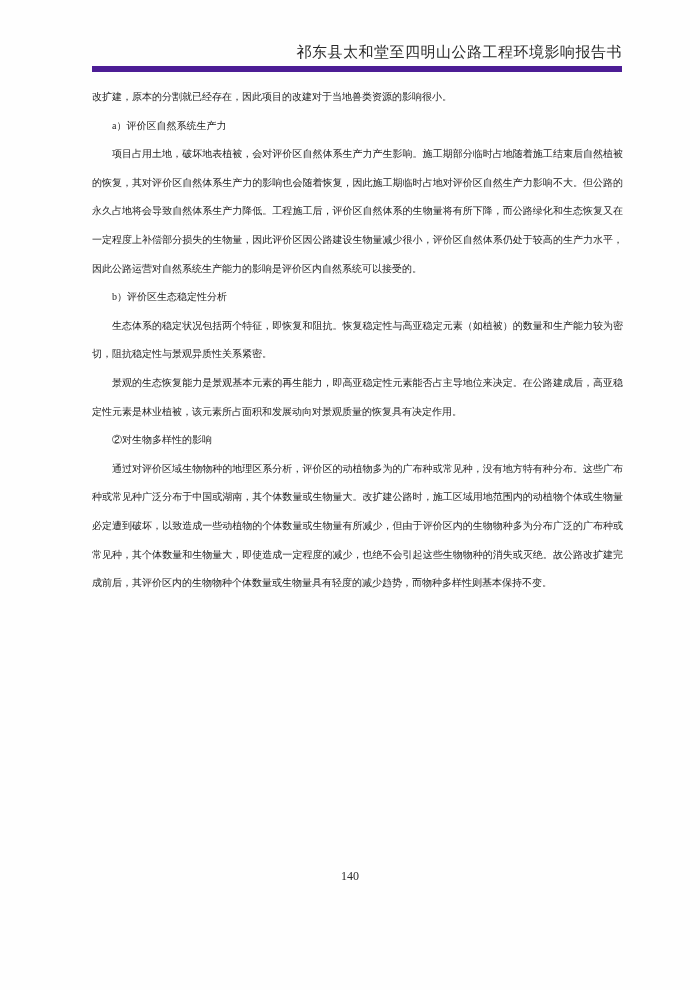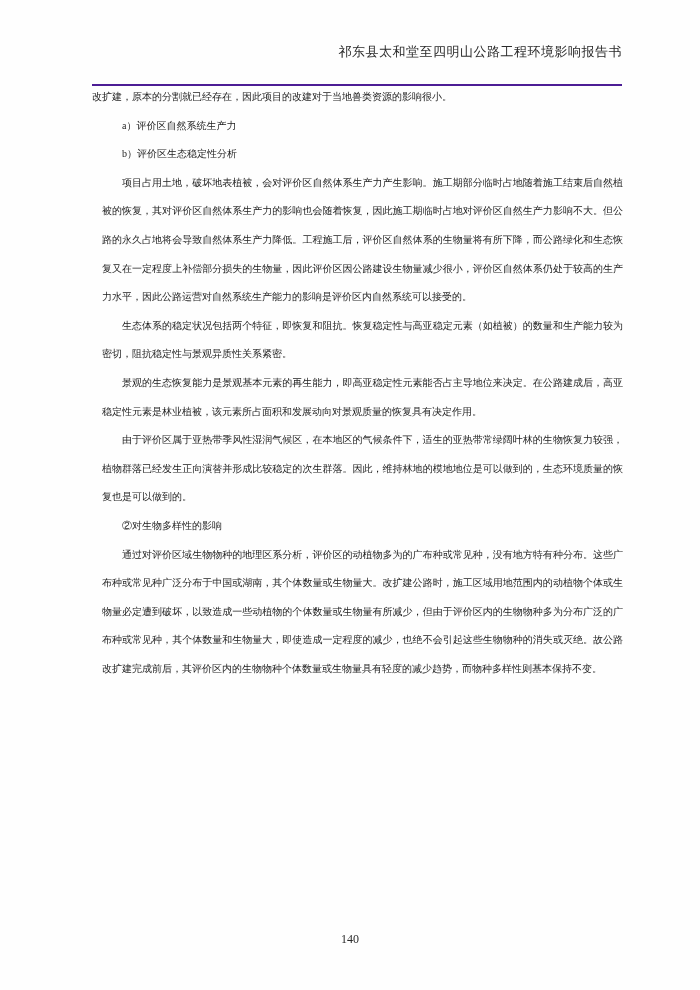--- a/index.html
+++ b/index.html
@@ -14,70 +14,69 @@
     overflow: hidden;
     color: #1c1c1c;
   }
 
   .running-header {
     position: absolute;
     top: 44px;
     left: 92px;
     width: 530px;
     text-align: right;
-    font-size: 13px;
+    font-size: 15px;
     line-height: 16px;
     color: #2a2a2a;
     letter-spacing: 0.5px;
-    padding-bottom: 24px;
-    border-bottom: 2px solid #4c1d95;
+    padding-bottom: 6px;
+    border-bottom: 6px solid #4c1d95;
   }
 
   .page-body {
     position: absolute;
     top: 83px;
     left: 92px;
     width: 531px;
     font-size: 10px;
     line-height: 28.6px;
     text-align: justify;
     color: #1c1c1c;
   }
 
   .page-body p { margin: 0; }
-  .page-body p.indent { text-indent: 2em; margin-left: 10px; }
+  .page-body p.indent { text-indent: 2em; }
   .page-body p.heading { text-indent: 0; }
 
   .page-number {
     position: absolute;
-    top: 931px;
+    top: 868px;
     left: 0;
     width: 700px;
     text-align: center;
     font-size: 12px;
     line-height: 16px;
     color: #2a2a2a;
   }
 </style>
 </head>
 <body>
 
 <div class="page">
 
   <div class="running-header">
     <span>祁东县太和堂至四明山公路工程环境影响报告书</span>
   </div>
 
   <div class="page-body">
     <p class="heading">改扩建，原本的分割就已经存在，因此项目的改建对于当地兽类资源的影响很小。</p>
     <p class="indent">a）评价区自然系统生产力</p>
+    <p class="indent">项目占用土地，破坏地表植被，会对评价区自然体系生产力产生影响。施工期部分临时占地随着施工结束后自然植被的恢复，其对评价区自然体系生产力的影响也会随着恢复，因此施工期临时占地对评价区自然生产力影响不大。但公路的永久占地将会导致自然体系生产力降低。工程施工后，评价区自然体系的生物量将有所下降，而公路绿化和生态恢复又在一定程度上补偿部分损失的生物量，因此评价区因公路建设生物量减少很小，评价区自然体系仍处于较高的生产力水平，因此公路运营对自然系统生产能力的影响是评价区内自然系统可以接受的。</p>
     <p class="indent">b）评价区生态稳定性分析</p>
-    <p class="indent">项目占用土地，破坏地表植被，会对评价区自然体系生产力产生影响。施工期部分临时占地随着施工结束后自然植被的恢复，其对评价区自然体系生产力的影响也会随着恢复，因此施工期临时占地对评价区自然生产力影响不大。但公路的永久占地将会导致自然体系生产力降低。工程施工后，评价区自然体系的生物量将有所下降，而公路绿化和生态恢复又在一定程度上补偿部分损失的生物量，因此评价区因公路建设生物量减少很小，评价区自然体系仍处于较高的生产力水平，因此公路运营对自然系统生产能力的影响是评价区内自然系统可以接受的。</p>
     <p class="indent">生态体系的稳定状况包括两个特征，即恢复和阻抗。恢复稳定性与高亚稳定元素（如植被）的数量和生产能力较为密切，阻抗稳定性与景观异质性关系紧密。</p>
     <p class="indent">景观的生态恢复能力是景观基本元素的再生能力，即高亚稳定性元素能否占主导地位来决定。在公路建成后，高亚稳定性元素是林业植被，该元素所占面积和发展动向对景观质量的恢复具有决定作用。</p>
-    <p class="indent">由于评价区属于亚热带季风性湿润气候区，在本地区的气候条件下，适生的亚热带常绿阔叶林的生物恢复力较强，植物群落已经发生正向演替并形成比较稳定的次生群落。因此，维持林地的模地地位是可以做到的，生态环境质量的恢复也是可以做到的。</p>
     <p class="indent">②对生物多样性的影响</p>
     <p class="indent">通过对评价区域生物物种的地理区系分析，评价区的动植物多为的广布种或常见种，没有地方特有种分布。这些广布种或常见种广泛分布于中国或湖南，其个体数量或生物量大。改扩建公路时，施工区域用地范围内的动植物个体或生物量必定遭到破坏，以致造成一些动植物的个体数量或生物量有所减少，但由于评价区内的生物物种多为分布广泛的广布种或常见种，其个体数量和生物量大，即使造成一定程度的减少，也绝不会引起这些生物物种的消失或灭绝。故公路改扩建完成前后，其评价区内的生物物种个体数量或生物量具有轻度的减少趋势，而物种多样性则基本保持不变。</p>
   </div>
 
   <div class="page-number">140</div>
 
 </div>
 
 </body></html>

